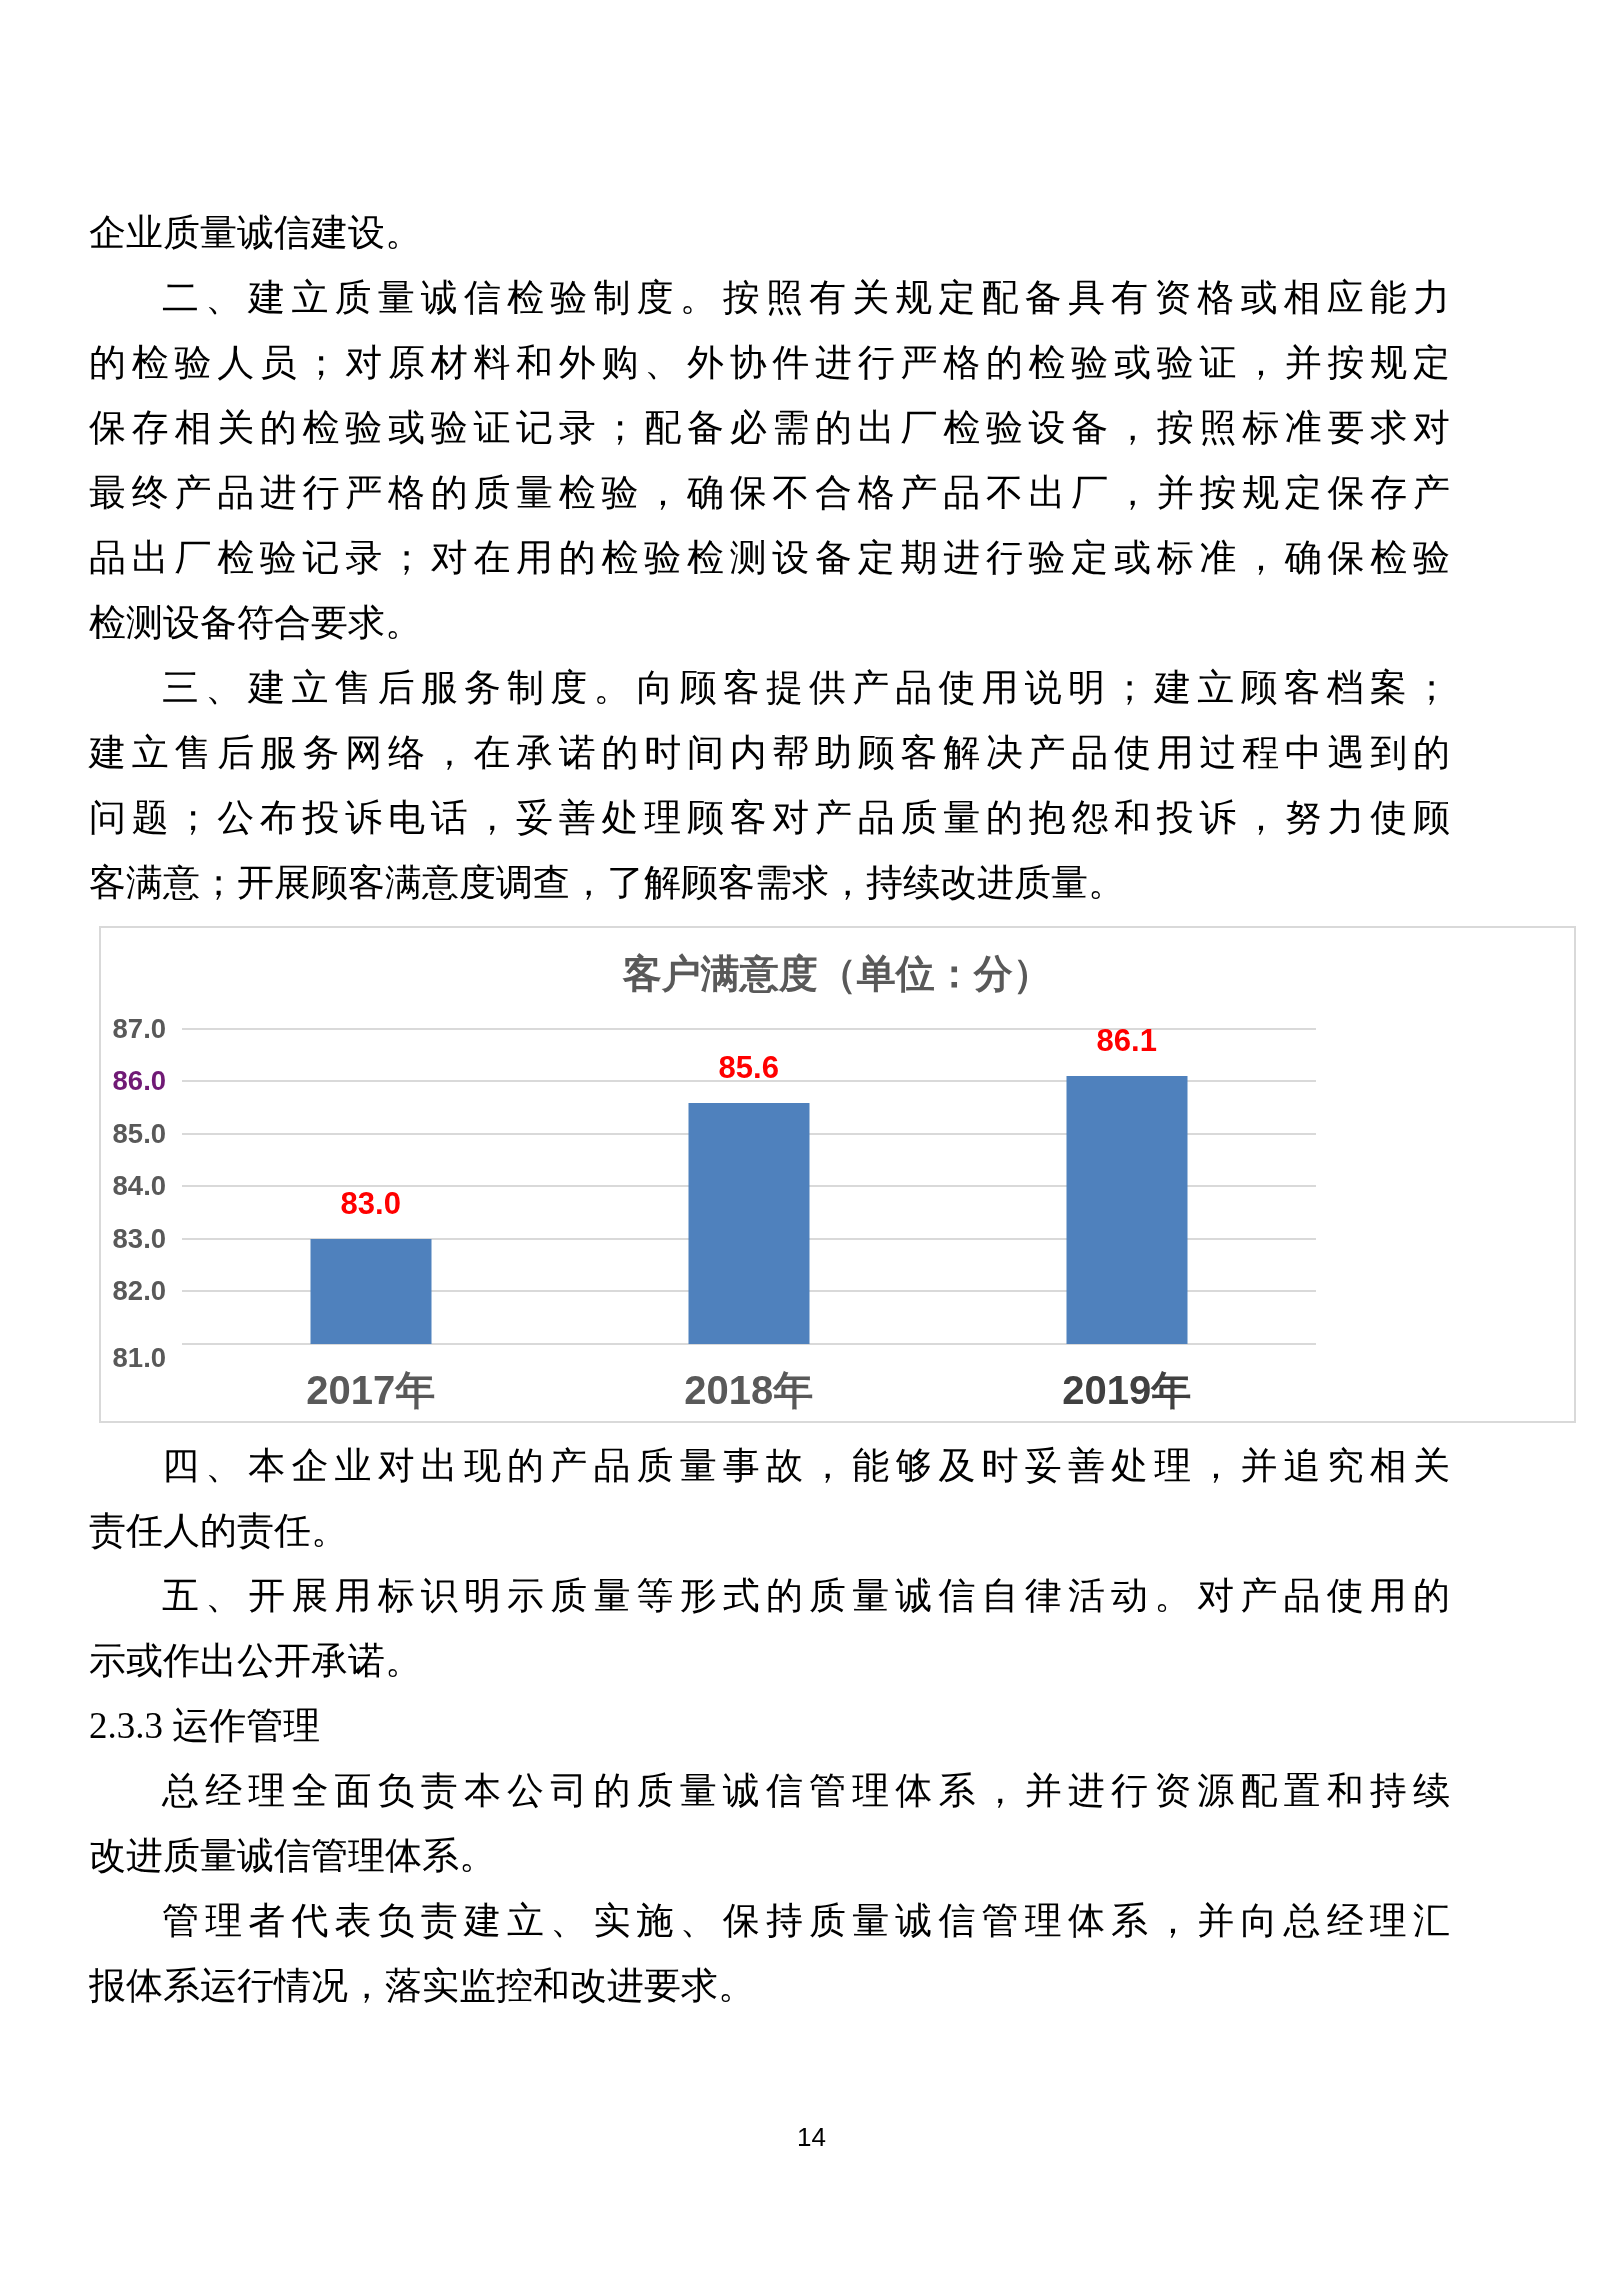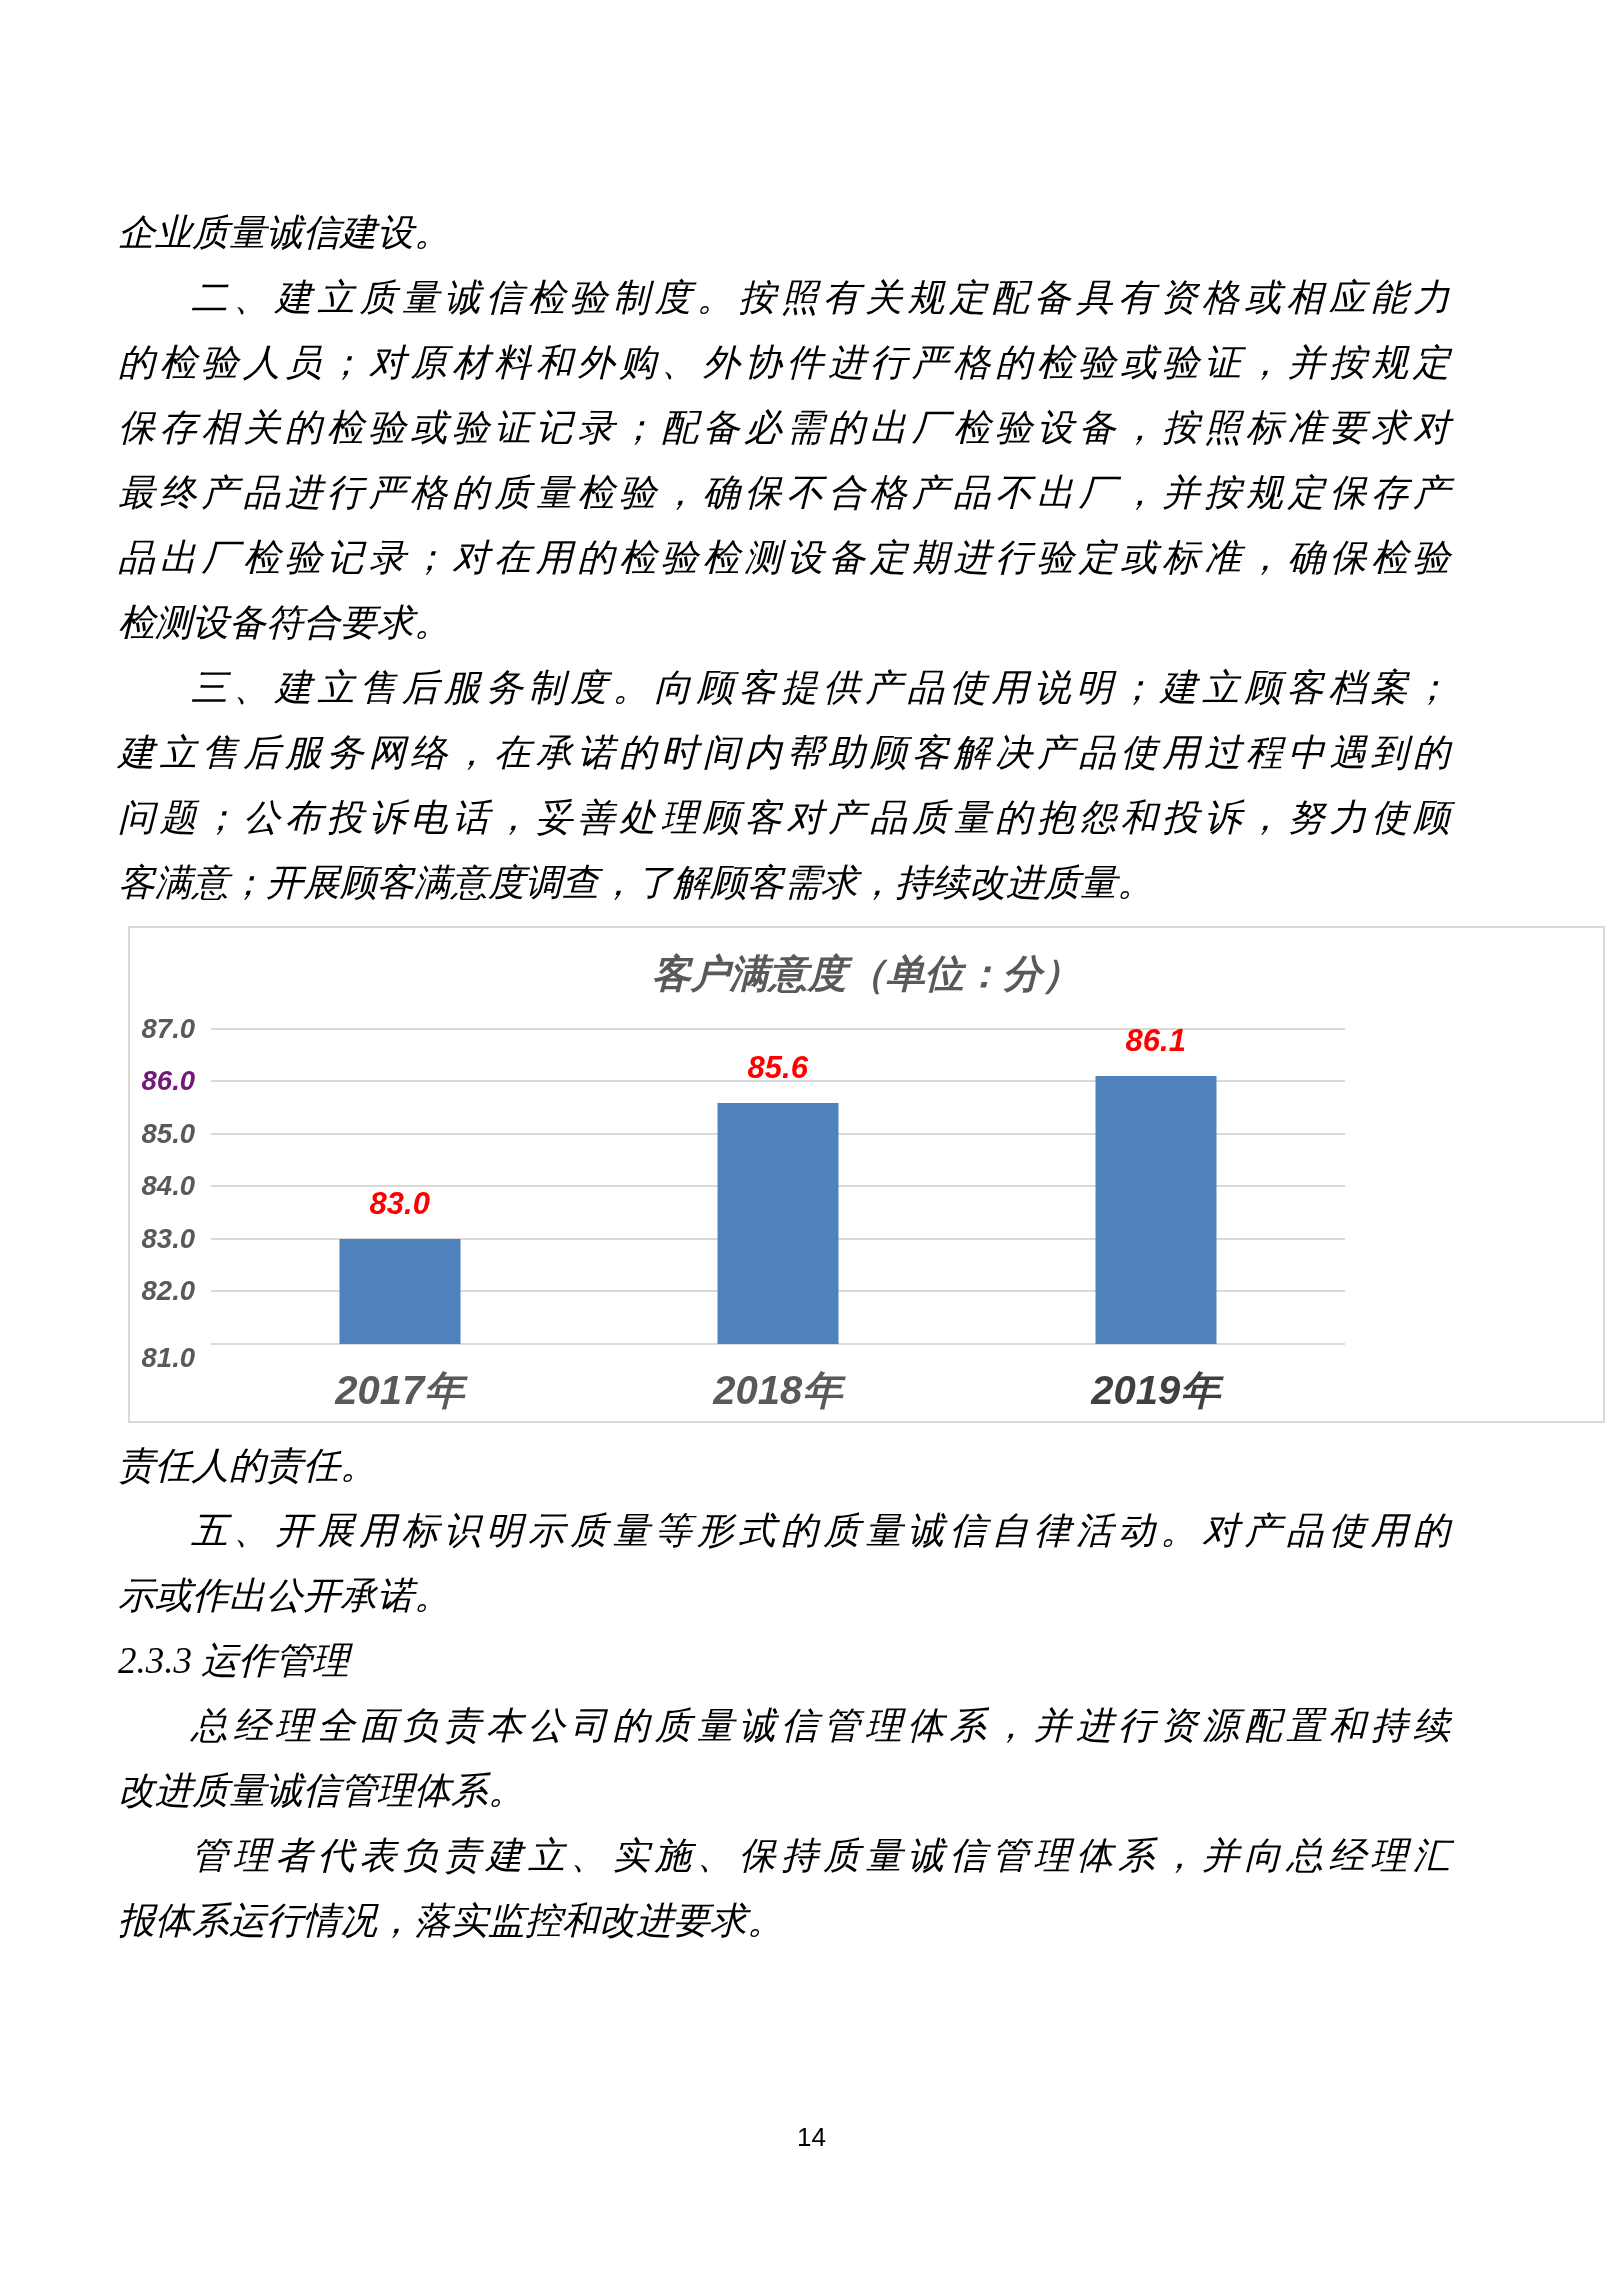--- a/index.html
+++ b/index.html
@@ -3,21 +3,21 @@
 <meta charset="utf-8">
 <style>
   html,body{margin:0;padding:0;background:#ffffff;}
   .page{
     position:relative;
     width:1623px;height:2295px;
     background:#ffffff;color:#000000;
     font-family:"Liberation Serif",serif;
     overflow:hidden;
   }
-  .content{padding:200px 173px 0 118px;font-style:italic;}
+  .content{padding:200px 173px 0 89px;}
   .para{margin:0;padding:0;}
   .ln{
     display:block;
     font-size:37px;
     line-height:65px;
     text-align:justify;
     text-align-last:justify;
     text-justify:inter-character;
     white-space:normal;
   }
@@ -138,20 +138,21 @@
           <div class="slot" style="left: 66.6667%; width: 33.3333%;">
             <div class="bar" style="height: 268px; background: rgb(79, 129, 189);"></div>
             <div class="dlabel" style="bottom: 285px; color: rgb(255, 0, 0);">86.1</div>
             <div class="xlabel" style="color: #404040;">2019年</div>
           </div>
         </div>
     </figure>
 
     <section class="block-after">
       <p class="para indent">
+        <span class="ln first">四、本企业对出现的产品质量事故，能够及时妥善处理，并追究相关</span>
         <span class="ln last">责任人的责任。</span>
       </p>
       <p class="para indent">
         <span class="ln first">五、开展用标识明示质量等形式的质量诚信自律活动。对产品使用的</span>
         <span class="ln last">示或作出公开承诺。</span>
       </p>
       <p class="para">
         <span class="ln last">2.3.3 运作管理</span>
       </p>
       <p class="para indent">

